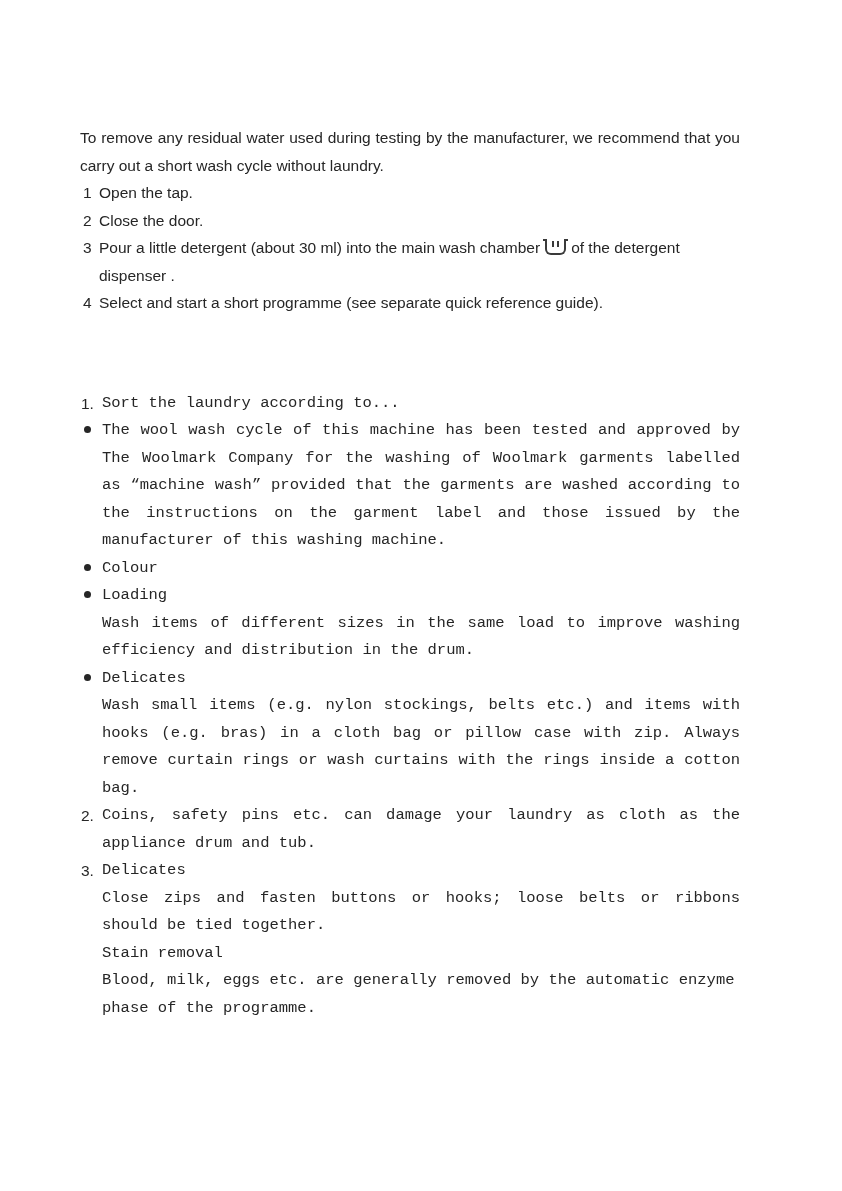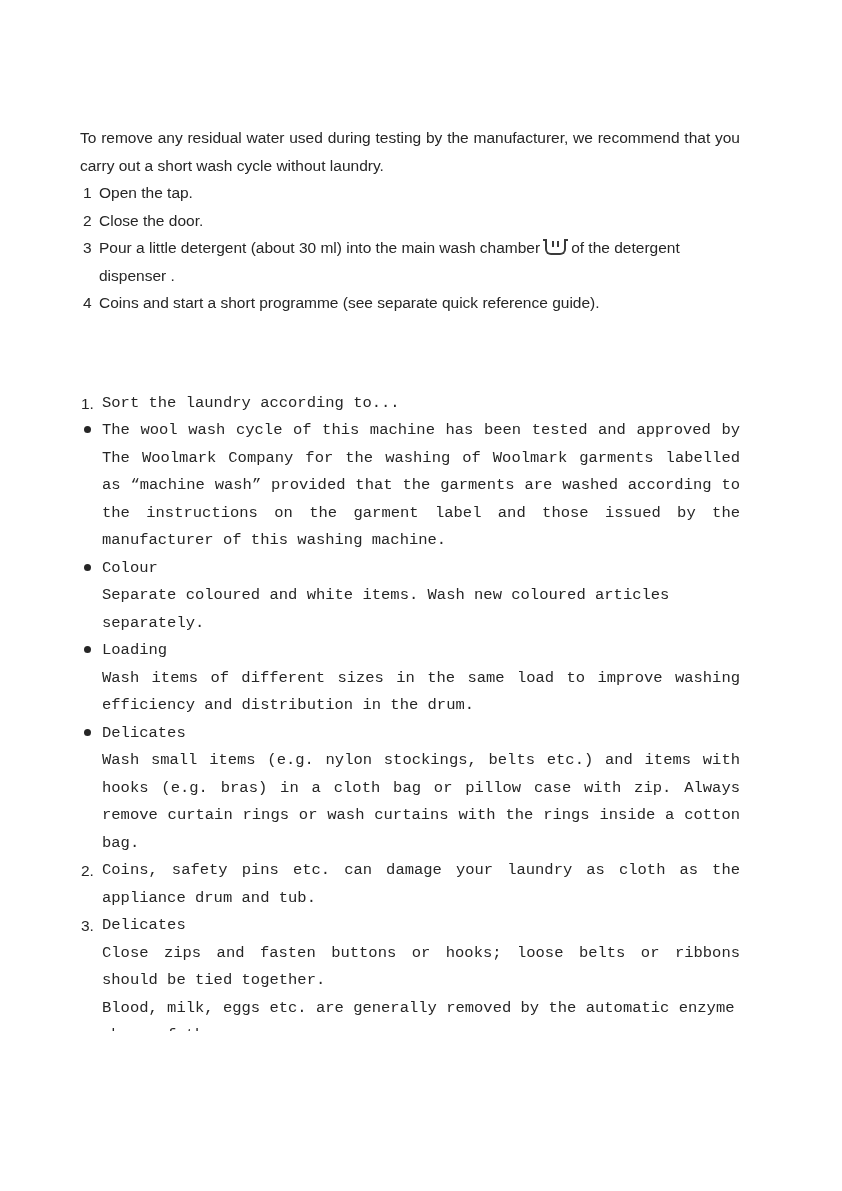--- a/index.html
+++ b/index.html
@@ -92,21 +92,21 @@
       <div class="step-text">Close the door.</div>
     </div>
 
     <div class="step">
       <span class="step-num">3</span>
       <div class="step-text"><span>Pour a little detergent (about 30 ml) into the main wash chamber</span><span class="chamber-icon"><span class="chamber-bar b1"></span><span class="chamber-bar b2"></span></span><span>of the detergent dispenser .</span></div>
     </div>
 
     <div class="step">
       <span class="step-num">4</span>
-      <div class="step-text">Coins and start a short programme (see separate quick reference guide).</div>
+      <div class="step-text">Select and start a short programme (see separate quick reference guide).</div>
     </div>
 
     <div class="section-gap"></div>
 
     <div class="item">
       <span class="marker">1.</span>
       <div class="body">
         <div>Sort the laundry according to...</div>
       </div>
     </div>
@@ -115,21 +115,20 @@
       <span class="marker"><span class="bullet-dot"></span></span>
       <div class="body">
         <p class="justify">The wool wash cycle of this machine has been tested and approved by The Woolmark Company for the washing of Woolmark garments labelled as “machine wash” provided that the garments are washed according to the instructions on the garment label and those issued by the manufacturer of this washing machine.</p>
       </div>
     </div>
 
     <div class="item">
       <span class="marker"><span class="bullet-dot"></span></span>
       <div class="body">
         <div>Colour</div>
-        <p>Separate coloured and white items. Wash new coloured articles separately.</p>
       </div>
     </div>
 
     <div class="item">
       <span class="marker"><span class="bullet-dot"></span></span>
       <div class="body">
         <div>Loading</div>
         <p class="justify">Wash items of different sizes in the same load to improve washing efficiency and distribution in the drum.</p>
       </div>
     </div>
@@ -147,18 +146,19 @@
       <div class="body">
         <p class="justify">Coins, safety pins etc. can damage your laundry as cloth as the appliance drum and tub.</p>
       </div>
     </div>
 
     <div class="item">
       <span class="marker">3.</span>
       <div class="body">
         <div>Delicates</div>
         <p class="justify">Close zips and fasten buttons or hooks; loose belts or ribbons should be tied together.</p>
+        <p>Stain removal</p>
         <p>Blood, milk, eggs etc. are generally removed by the automatic enzyme phase of the programme.</p>
       </div>
     </div>
 
   </div>
 </div>
 
 </body></html>

